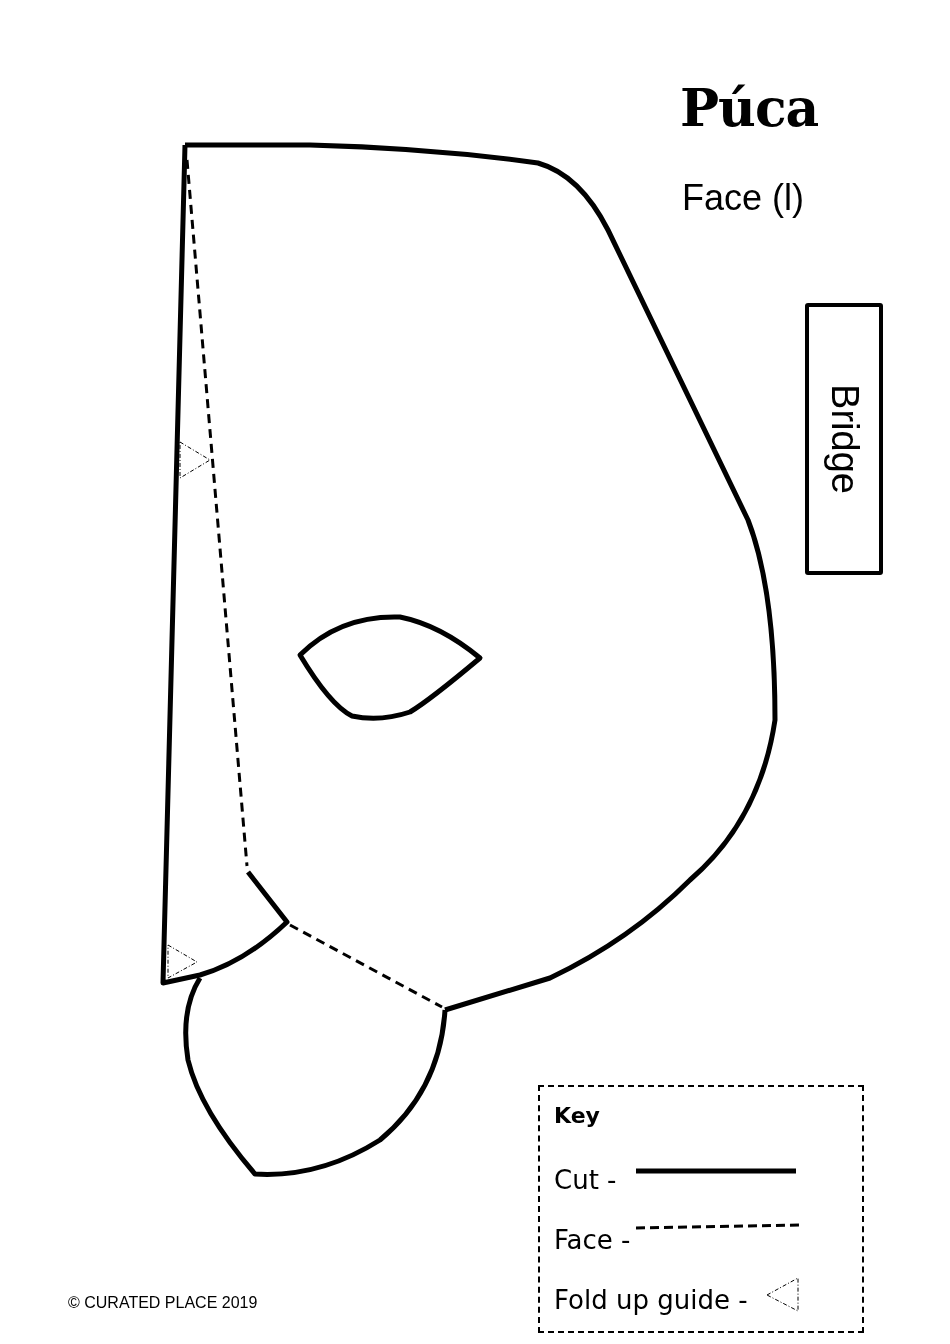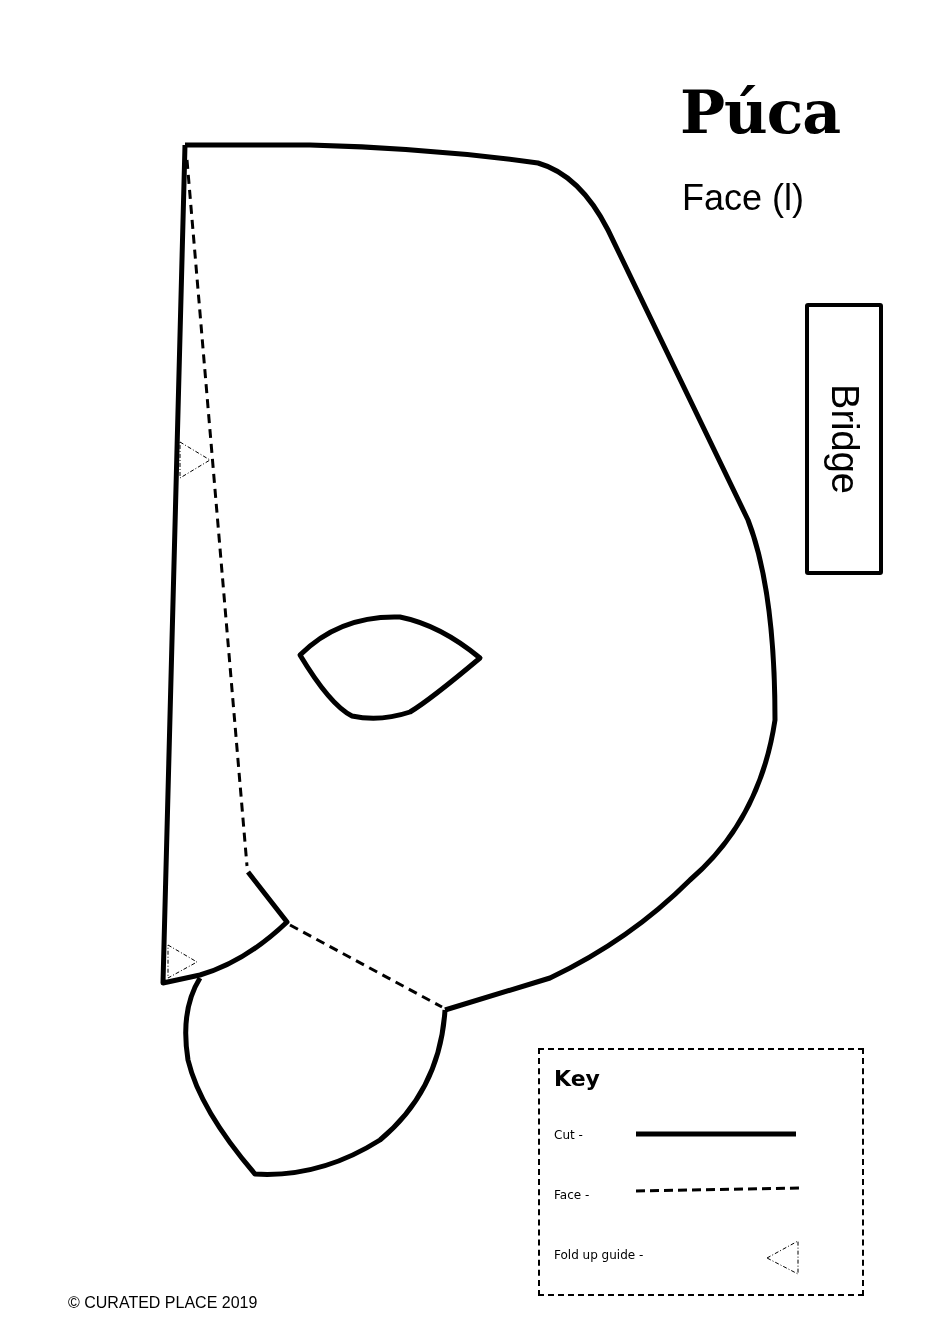--- a/index.html
+++ b/index.html
@@ -1,24 +1,24 @@
 <!DOCTYPE html>
 <html><head>
   <meta charset="utf-8">
   <style>
     html, body { margin: 0; padding: 0; background: #ffffff; }
     body { width: 950px; height: 1344px; position: relative; overflow: hidden; font-family: "DejaVu Sans", sans-serif; color: #000; }
-    .title { position: absolute; left: 680px; top: 82px; font-family: "DejaVu Serif", serif; font-weight: bold; font-size: 60px; line-height: 1; letter-spacing: -1px; }
+    .title { position: absolute; left: 680px; top: 82px; font-family: "DejaVu Serif", serif; font-weight: bold; font-size: 52px; line-height: 1; letter-spacing: -1px; }
     .subtitle { position: absolute; left: 682px; top: 180px; font-family: "Liberation Sans", sans-serif; font-size: 36px; line-height: 1; }
     .bridge-box { position: absolute; left: 805px; top: 303px; width: 70px; height: 264px; border: 4px solid #000; border-radius: 3px; box-sizing: content-box; }
     .bridge-label { position: absolute; left: 50%; top: 50%; transform: translate(-50%, -50%) rotate(90deg); font-family: "Liberation Sans", sans-serif; font-size: 38px; white-space: nowrap; }
     svg.pattern { position: absolute; left: 0; top: 0; }
-    .key-box { position: absolute; left: 538px; top: 1048px; width: 326px; height: 248px; border: 2px dashed #000; box-sizing: border-box; }
+    .key-box { position: absolute; left: 538px; top: 1085px; width: 326px; height: 248px; border: 2px dashed #000; box-sizing: border-box; }
     .key-title { position: absolute; left: 14px; top: 16px; font-size: 22px; font-weight: bold; }
-    .key-row-label { position: absolute; left: 14px; font-size: 12px; }
+    .key-row-label { position: absolute; left: 14px; font-size: 26px; }
     .key-cut-label { top: 78px; }
     .key-fold-label { top: 138px; }
     .key-guide-label { top: 198px; }
     .copyright { position: absolute; left: 68px; top: 1294px; font-family: "Liberation Sans", sans-serif; font-size: 16px; text-align: center; }
   </style>
 </head>
 <body>
 
 <div class="title">Púca</div>
 <div class="subtitle">Face (l)</div>

